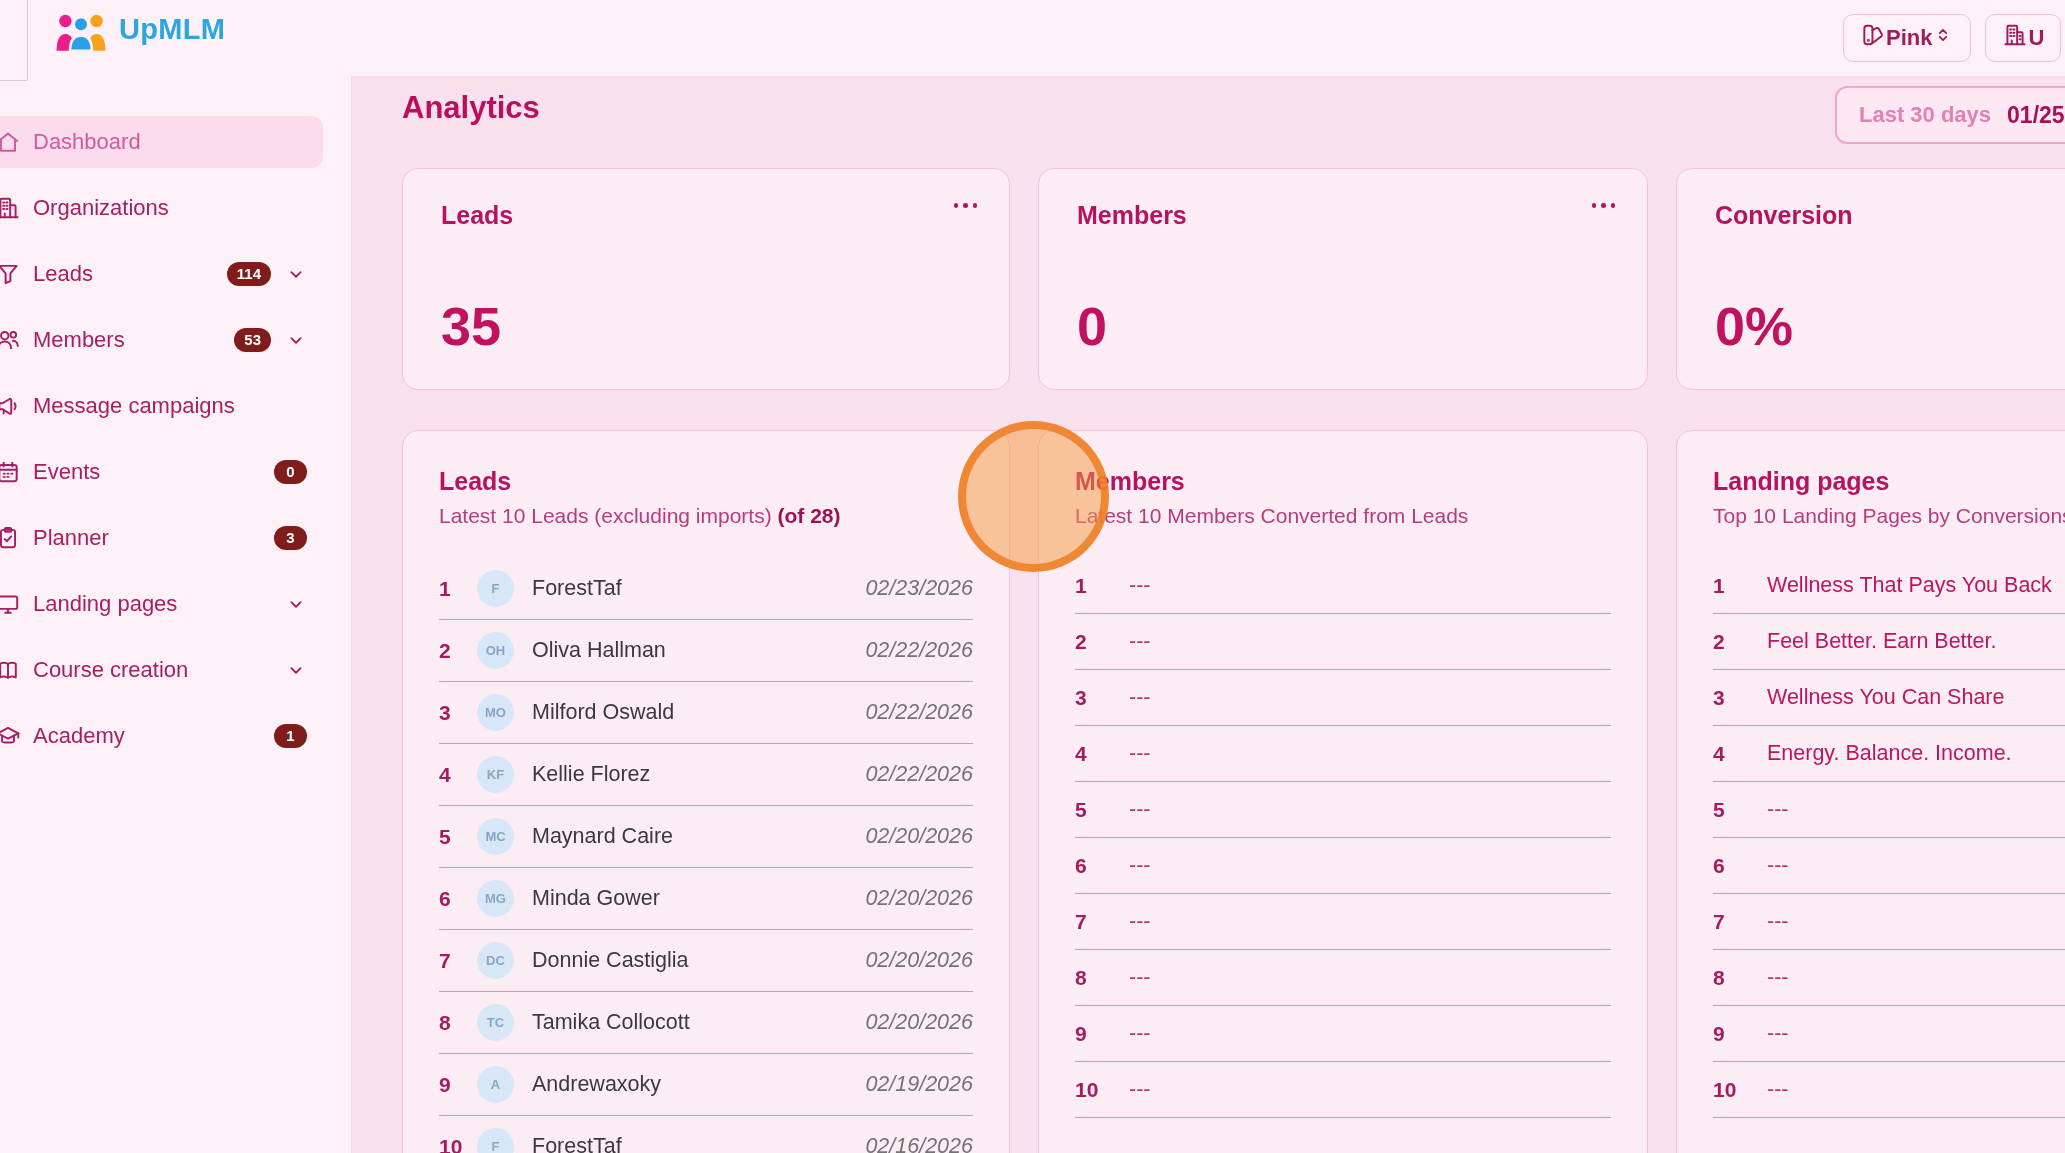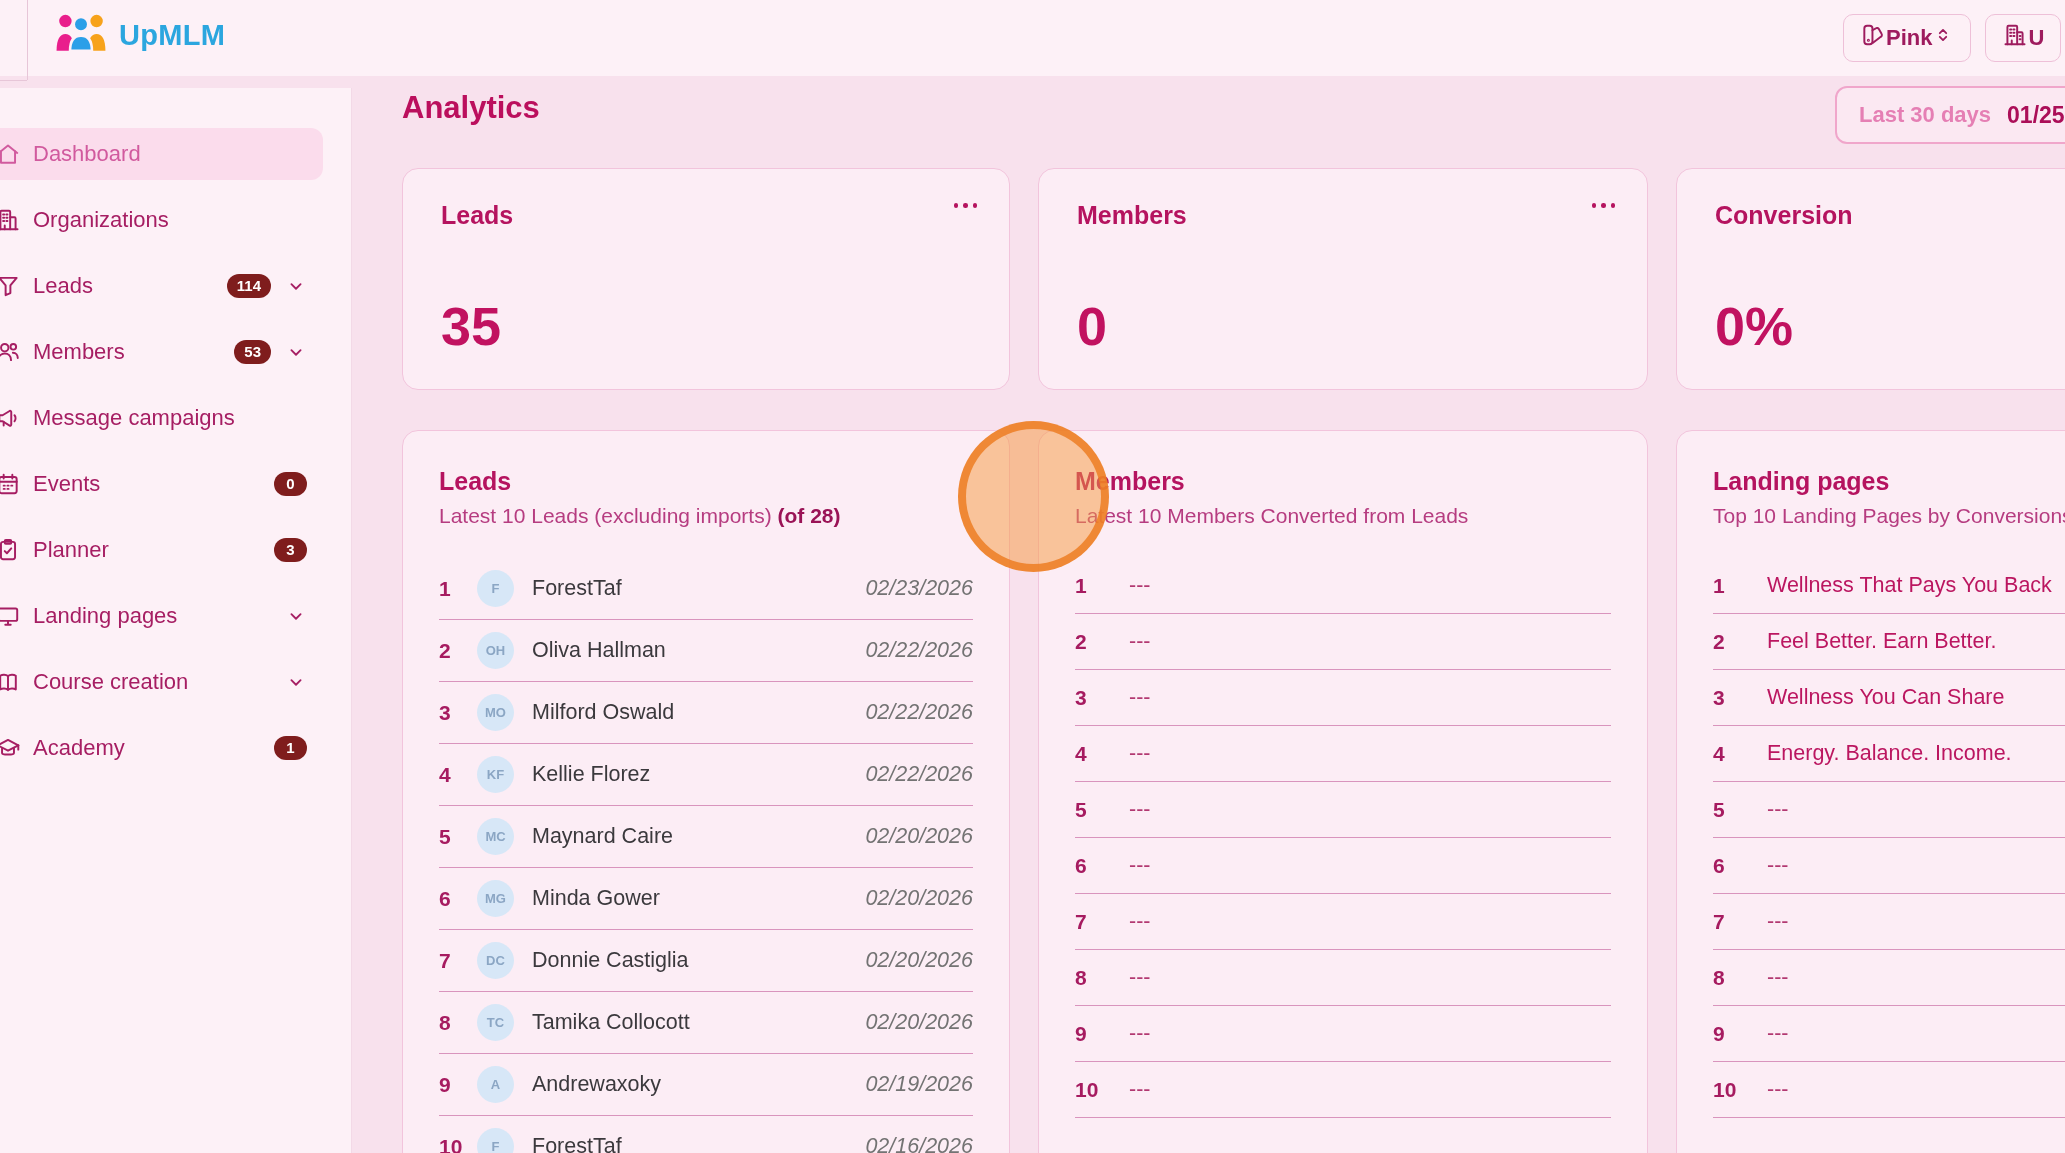--- a/index.html
+++ b/index.html
@@ -3,30 +3,30 @@
 <meta charset="utf-8">
 <style>
   html,body{margin:0;padding:0;background:#fff;}
   .page{position:relative;width:2065px;height:1153px;overflow:hidden;
         background:#f8e1ed;font-family:"Liberation Sans",sans-serif;-webkit-font-smoothing:antialiased;}
 
   
   .topbar{position:absolute;left:0;top:0;width:2065px;height:76px;background:#fdf1f7;z-index:5;}
   .corner-v{position:absolute;left:27px;top:0;height:80px;border-left:1px solid #e7c6d8;}
   .corner-h{position:absolute;left:0;top:80px;width:27px;border-top:1px solid #e7c6d8;}
-  .logo{position:absolute;left:55px;top:13px;display:flex;align-items:center;gap:12px;}
+  .logo{position:absolute;left:55px;top:13px;display:flex;gap:12px;}
   .brand{font-size:29px;font-weight:700;color:#2ba6df;letter-spacing:.3px;}
   .top-actions{position:absolute;left:1843px;top:14px;display:flex;gap:14px;}
   .tbtn{display:flex;align-items:center;height:48px;padding:0 16px;box-sizing:border-box;
         border:1.5px solid #eec0d8;border-radius:10px;background:#fdf0f6;color:#9e1b5e;
         font-weight:700;font-size:22px;white-space:nowrap;cursor:pointer;}
   .tbtn svg{flex:none;}
 
   
-  .sidebar{position:absolute;left:0;top:88px;width:352px;bottom:0;background:#fdf1f7;
+  .sidebar{position:absolute;left:0;top:76px;width:352px;bottom:0;background:#fdf1f7;
            border-right:1px solid #f3d9e7;box-sizing:border-box;padding-top:40px;}
   .side-item{display:flex;align-items:center;height:52px;width:323px;margin-bottom:14px;
              padding:0 16px 0 0;box-sizing:border-box;cursor:pointer;}
   .side-item.active{background:#fbdcec;border-radius:0 12px 12px 0;}
   .s-icon{width:26px;height:26px;margin-left:-5px;flex:none;color:#a61e63;}
   .side-item.active .s-icon{color:#d15a9e;}
   .s-icon svg{width:26px;height:26px;display:block;}
   .s-label{margin-left:12px;font-size:22px;color:#a61e63;}
   .side-item.active .s-label{color:#d15a9e;}
   .badge{margin-left:auto;background:#7f1d1d;color:#fff;font-size:15px;font-weight:700;

